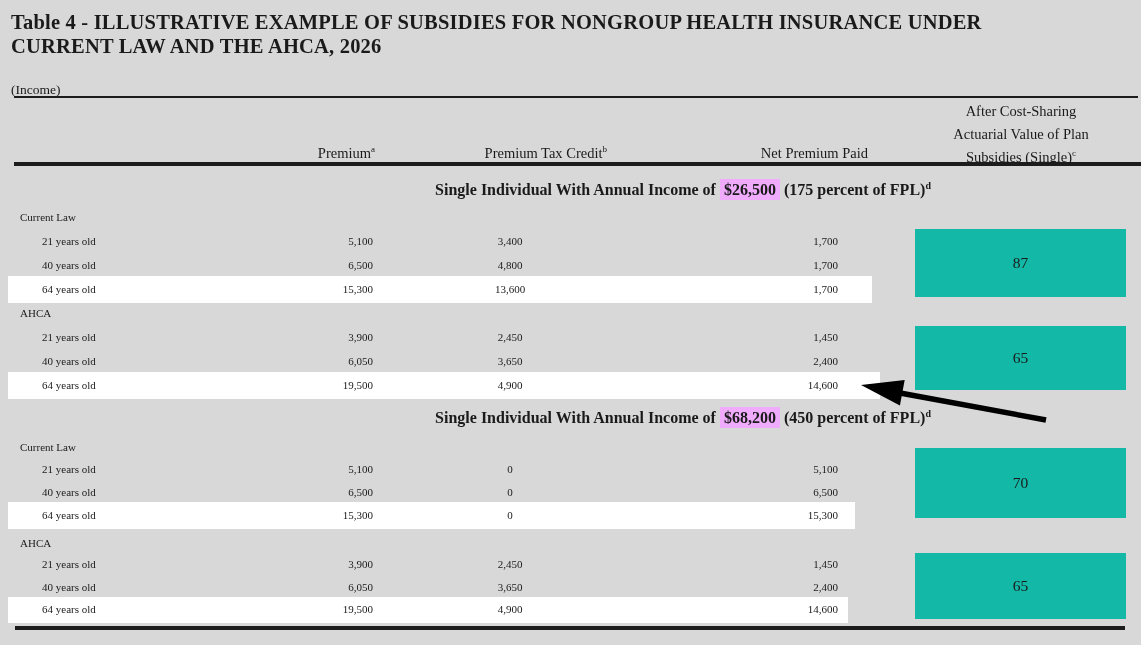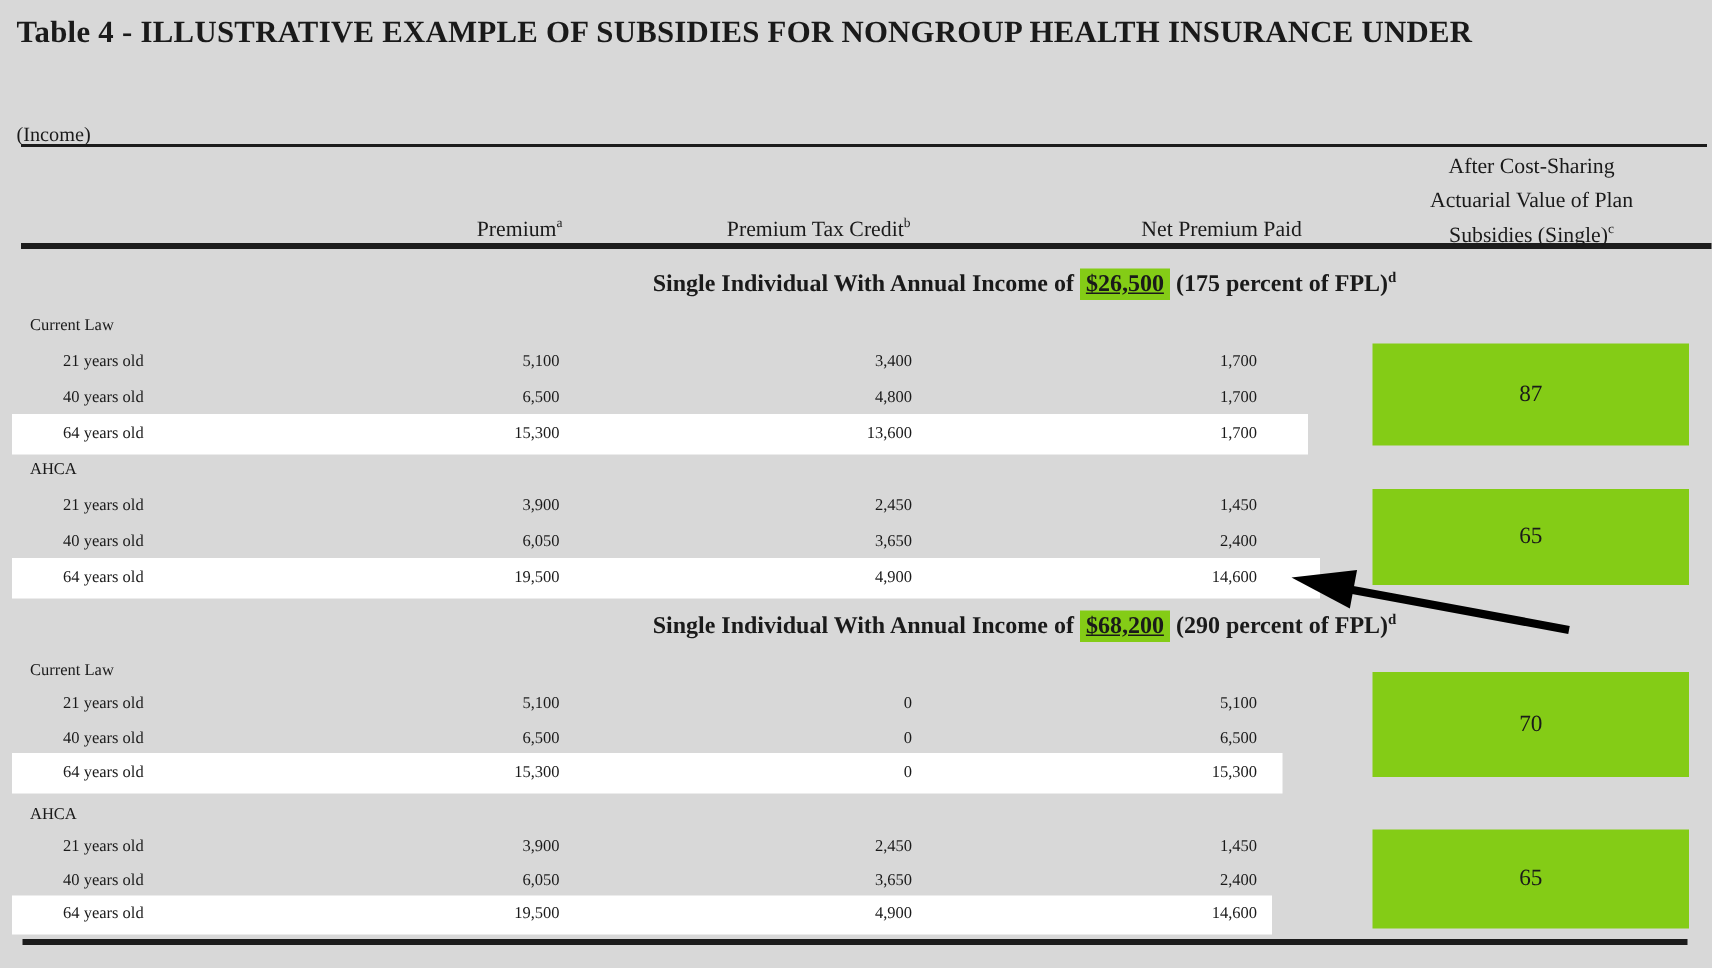--- a/index.html
+++ b/index.html
@@ -21,46 +21,47 @@
   .rule-3{left:15px;top:626px;width:1110px;height:4px;}
   .col-head{top:145px;font-size:14.5px;text-align:right;width:160px;z-index:2;}
   .ch-premium{left:215px;}
   .ch-tax{left:447px;}
   .ch-net{left:708px;}
   .av-head{left:912px;top:100px;width:218px;text-align:center;
     font-size:14.5px;line-height:23px;z-index:2;}
   sup{font-size:0.62em;line-height:0;}
   .sec-head{left:225px;width:916px;text-align:center;font-weight:bold;
     font-size:16px;z-index:2;}
-  .income-hl{background:#84cc16;padding:2px 4px;text-decoration:underline;}
+  .income-hl{background:#f0abfc;padding:2px 4px;}
   .row{left:0;width:1141px;height:22px;font-size:11px;z-index:2;}
   .cell{position:absolute;top:0;}
   .lbl-group{left:20px;}
   .lbl-age{left:42px;}
   .col-premium{left:223px;width:150px;text-align:right;}
-  .col-tax{left:458px;width:150px;text-align:right;}
+  .col-tax{left:435px;width:150px;text-align:center;}
   .col-net{left:688px;width:150px;text-align:right;}
   .hl-band{left:8px;background:#ffffff;z-index:1;}
   .band-1{top:276px;width:864px;height:27px;}
   .band-2{top:372px;width:872px;height:27px;}
   .band-3{top:502px;width:847px;height:27px;}
   .band-4{top:597px;width:840px;height:26px;}
-  .av-box{left:915px;width:211px;background:#84cc16;z-index:1;
+  .av-box{left:915px;width:211px;background:#14b8a6;z-index:1;
     display:flex;align-items:center;justify-content:center;font-size:15.5px;}
   .av-1{top:229px;height:68px;}
   .av-2{top:326px;height:64px;}
   .av-3{top:448px;height:70px;}
   .av-4{top:553px;height:66px;}
   .arrow-svg{left:850px;top:372px;z-index:5;}
 </style>
 </head>
 <body>
 
 <div class="abs title">
   <div>Table 4 - ILLUSTRATIVE EXAMPLE OF SUBSIDIES FOR NONGROUP HEALTH INSURANCE UNDER</div>
+  <div>CURRENT LAW AND THE AHCA, 2026</div>
 </div>
 
 <div class="abs units">(Income)</div>
 
 <div class="abs rule rule-1"></div>
 <div class="abs rule rule-2"></div>
 <div class="abs rule rule-3"></div>
 
 <div class="abs col-head ch-premium"><span>Premium</span><sup>a</sup></div>
 <div class="abs col-head ch-tax"><span>Premium Tax Credit</span><sup>b</sup></div>
@@ -128,21 +129,21 @@
   <span class="cell col-tax">3,650</span>
   <span class="cell col-net">2,400</span>
 </div>
 <div class="abs row" style="top:379px;">
   <span class="cell lbl-age">64 years old</span>
   <span class="cell col-premium">19,500</span>
   <span class="cell col-tax">4,900</span>
   <span class="cell col-net">14,600</span>
 </div>
 
-<div class="abs sec-head" style="top:409px;"><span>Single Individual With Annual Income of </span><span class="income-hl">$68,200</span><span> (290 percent of FPL)</span><sup>d</sup></div>
+<div class="abs sec-head" style="top:409px;"><span>Single Individual With Annual Income of </span><span class="income-hl">$68,200</span><span> (450 percent of FPL)</span><sup>d</sup></div>
 
 <div class="abs row" style="top:441px;">
     <span class="cell lbl-group">Current Law</span>
   </div>
 <div class="abs row" style="top:463px;">
   <span class="cell lbl-age">21 years old</span>
   <span class="cell col-premium">5,100</span>
   <span class="cell col-tax">0</span>
   <span class="cell col-net">5,100</span>
 </div>

